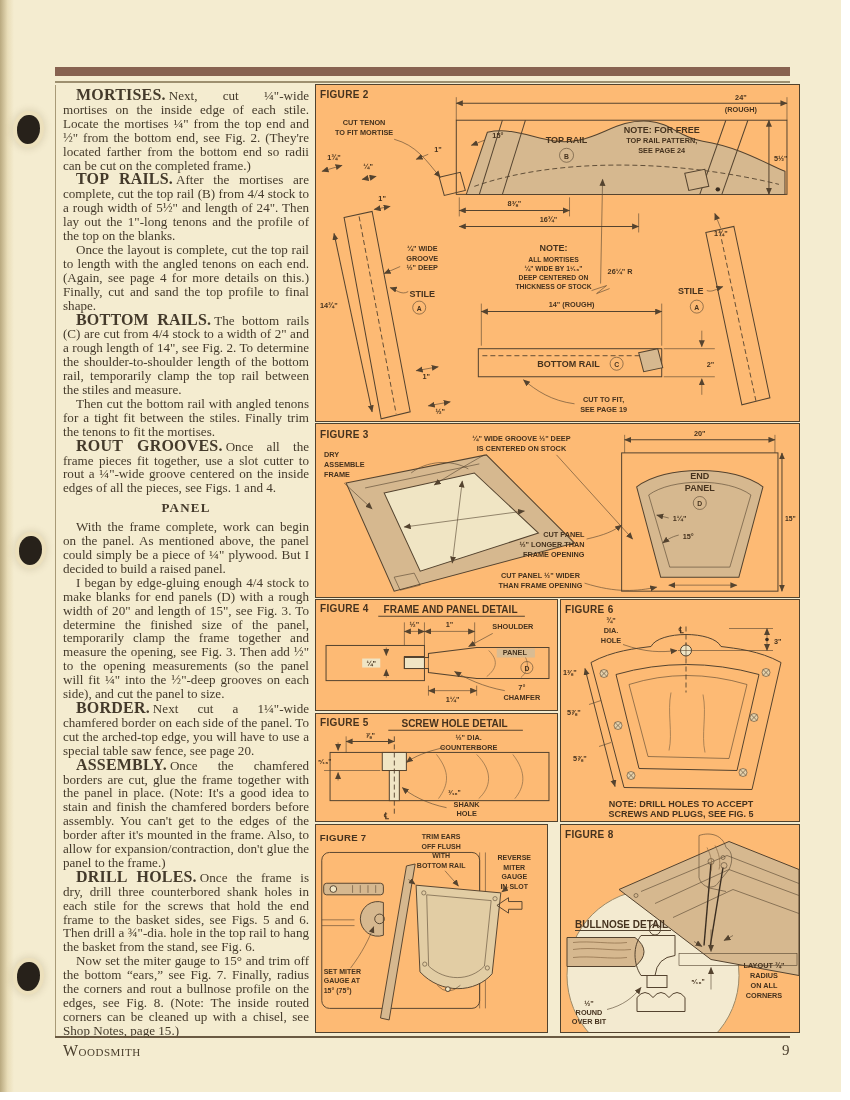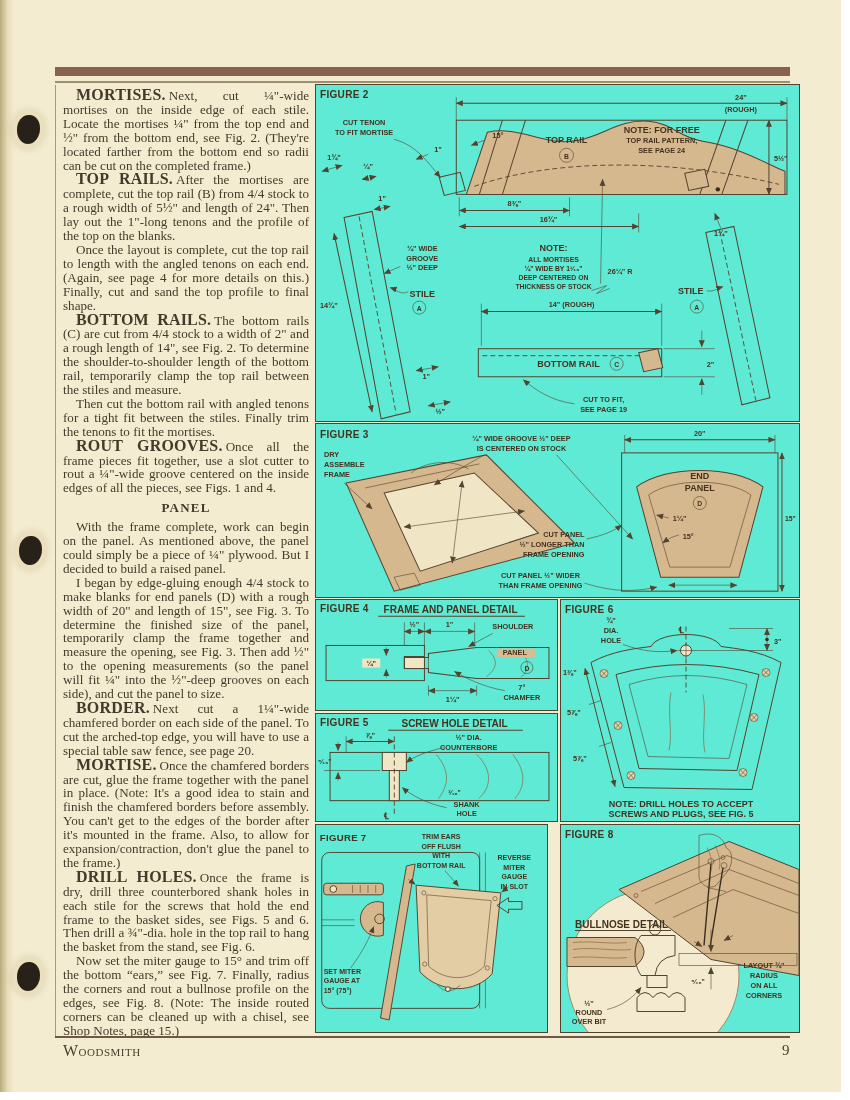--- a/index.html
+++ b/index.html
@@ -12,21 +12,21 @@
       border-radius:52% 46% 55% 48%;box-shadow:0 0 0 4px #ece0bc, 0 0 6px 6px rgba(120,100,60,.15);}
   .top-bar{position:absolute;left:55px;top:67px;width:735px;height:9px;background:#876250;}
   .top-rule{position:absolute;left:55px;top:81px;width:735px;height:2px;background:#9d8f6f;}
   .left-rule{position:absolute;left:55px;top:85px;width:1px;height:951px;background:#a89a77;}
   .text-col{position:absolute;left:63px;top:88px;width:246px;font-size:13.1px;line-height:13.9px;
       text-align:justify;color:#443a2b;}
   .text-col p{margin:0;text-indent:13px;}
   .text-col b.lead{font-weight:bold;letter-spacing:.2px;margin-right:3px;font-size:16px;}
   .panel-head{text-align:center;font-weight:bold;font-size:13px;letter-spacing:1.2px;margin:6px 0 5px;
       text-indent:0 !important;color:#443a2b;}
-  .fig{position:absolute;border:1.6px solid #51422d;background:#5eead4;box-sizing:border-box;text-decoration:underline;}
+  .fig{position:absolute;border:1.6px solid #51422d;background:#fdba74;box-sizing:border-box;text-decoration:underline;}
   .fig svg{display:block;width:100%;height:100%;}
   .footer-rule{position:absolute;left:55px;top:1036px;width:735px;height:2px;background:#6a5a42;}
   .footer-brand{position:absolute;left:63px;top:1042px;font-variant:small-caps;font-size:16px;
       letter-spacing:.5px;color:#4a3e2c;}
   .page-num{position:absolute;left:782px;top:1042px;font-size:15px;color:#4a3e2c;}
   
   svg text{font-family:"Liberation Sans", sans-serif;fill:#45321e;font-weight:bold;}
   .fl{font-size:10px;letter-spacing:.3px;}
   .ttl{font-size:10px;}
   .lb{font-size:7.3px;}
@@ -56,21 +56,21 @@
     <p><b class="lead">MORTISES.</b><span>Next, cut ¼"-wide mortises on the inside edge of each stile. Locate the mortises ¼" from the top end and ½" from the bottom end, see Fig. 2. (They're located farther from the bottom end so radii can be cut on the completed frame.)</span></p>
     <p><b class="lead">TOP RAILS.</b><span>After the mortises are complete, cut the top rail (B) from 4/4 stock to a rough width of 5½" and length of 24". Then lay out the 1"-long tenons and the profile of the top on the blanks.</span></p>
     <p><span>Once the layout is complete, cut the top rail to length with the angled tenons on each end. (Again, see page 4 for more details on this.) Finally, cut and sand the top profile to final shape.</span></p>
     <p><b class="lead">BOTTOM RAILS.</b><span>The bottom rails (C) are cut from 4/4 stock to a width of 2" and a rough length of 14", see Fig. 2. To determine the shoulder-to-shoulder length of the bottom rail, temporarily clamp the top rail between the stiles and measure.</span></p>
     <p><span>Then cut the bottom rail with angled tenons for a tight fit between the stiles. Finally trim the tenons to fit the mortises.</span></p>
     <p><b class="lead">ROUT GROOVES.</b><span>Once all the frame pieces fit together, use a slot cutter to rout a ¼"-wide groove centered on the inside edges of all the pieces, see Figs. 1 and 4.</span></p>
     <div class="panel-head">PANEL</div>
     <p><span>With the frame complete, work can begin on the panel. As mentioned above, the panel could simply be a piece of ¼" plywood. But I decided to build a raised panel.</span></p>
     <p><span>I began by edge-gluing enough 4/4 stock to make blanks for end panels (D) with a rough width of 20" and length of 15", see Fig. 3. To determine the finished size of the panel, temporarily clamp the frame together and measure the opening, see Fig. 3. Then add ½" to the opening measurements (so the panel will fit ¼" into the ½"-deep grooves on each side), and cut the panel to size.</span></p>
     <p><b class="lead">BORDER.</b><span>Next cut a 1¼"-wide chamfered border on each side of the panel. To cut the arched-top edge, you will have to use a special table saw fence, see page 20.</span></p>
-    <p><b class="lead">MORTISE.</b><span>Once the chamfered borders are cut, glue the frame together with the panel in place. (Note: It's a good idea to stain and finish the chamfered borders before assembly. You can't get to the edges of the border after it's mounted in the frame. Also, to allow for expansion/contraction, don't glue the panel to the frame.)</span></p>
+    <p><b class="lead">ASSEMBLY.</b><span>Once the chamfered borders are cut, glue the frame together with the panel in place. (Note: It's a good idea to stain and finish the chamfered borders before assembly. You can't get to the edges of the border after it's mounted in the frame. Also, to allow for expansion/contraction, don't glue the panel to the frame.)</span></p>
     <p><b class="lead">DRILL HOLES.</b><span>Once the frame is dry, drill three counterbored shank holes in each stile for the screws that hold the end frame to the basket sides, see Figs. 5 and 6. Then drill a ¾"-dia. hole in the top rail to hang the basket from the stand, see Fig. 6.</span></p>
     <p><span>Now set the miter gauge to 15° and trim off the bottom “ears,” see Fig. 7. Finally, radius the corners and rout a bullnose profile on the edges, see Fig. 8. (Note: The inside routed corners can be cleaned up with a chisel, see Shop Notes, page 15.)</span></p>
   </div>
 
   <div class="fig" style="left:315px;top:84px;width:485px;height:338px;">
     <svg viewBox="0 0 482 335">
       <defs>
         <pattern id="h2" width="6" height="6" patternUnits="userSpaceOnUse" patternTransform="rotate(45)">
           <rect width="6" height="6" fill="#d9bc93"></rect>
             <line x1="0" y1="0" x2="0" y2="6" stroke="#a6815a" stroke-width="1"></line>

